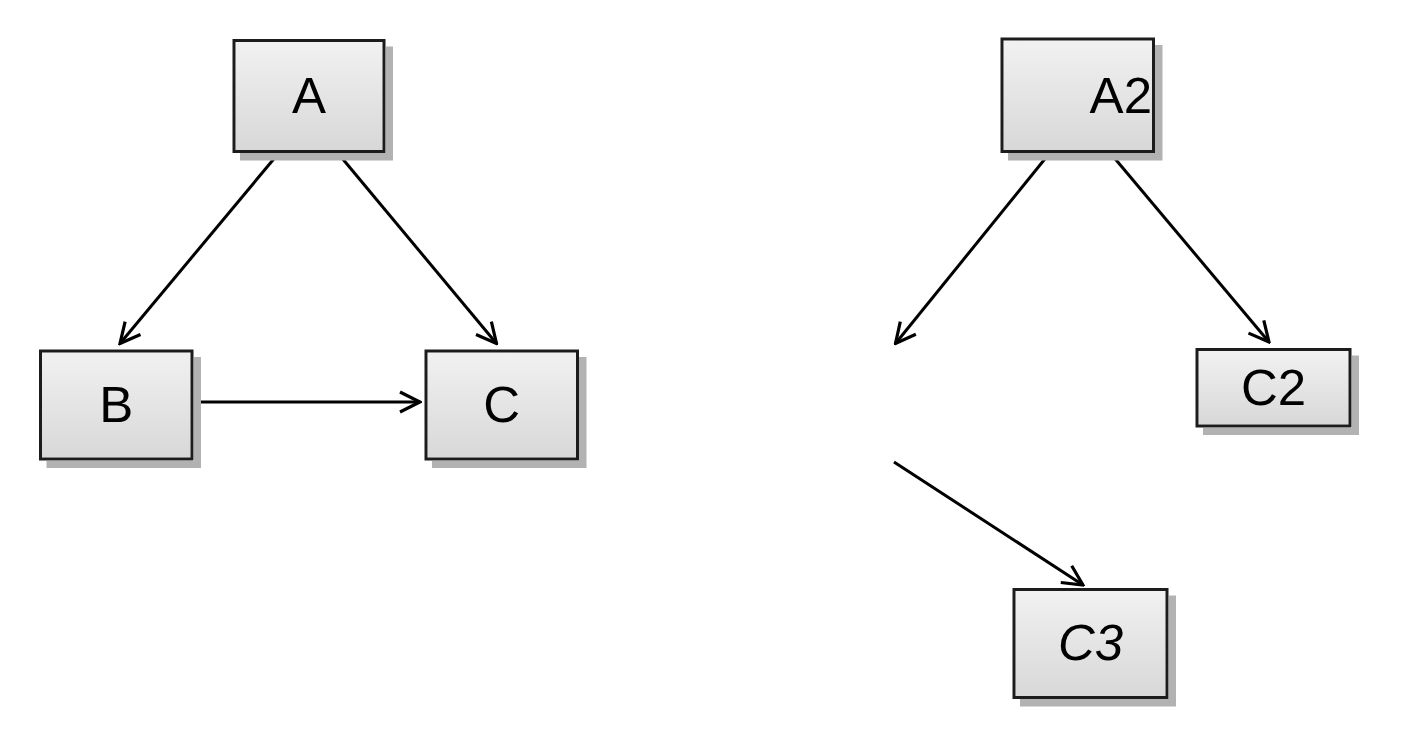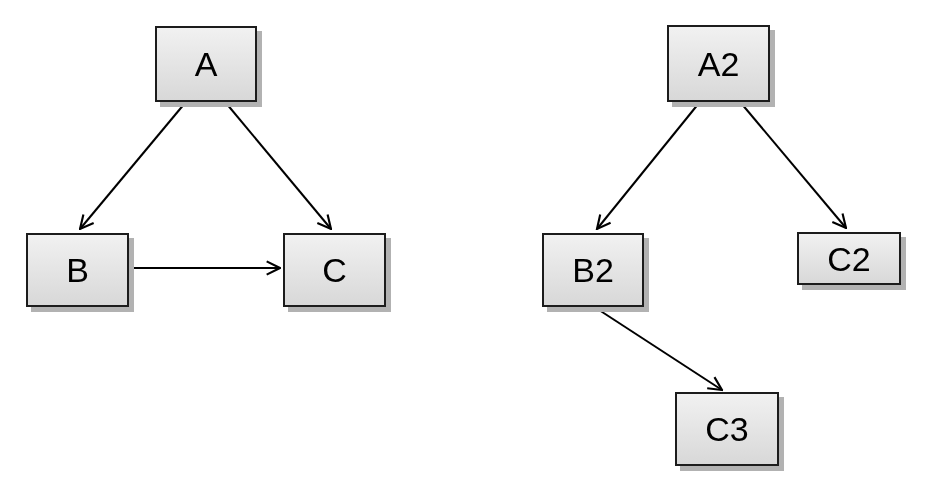--- a/index.html
+++ b/index.html
@@ -32,24 +32,24 @@
     align-items: center;
     justify-content: center;
     font-size: 34px;
     line-height: 1;
     color: #000000;
     user-select: none;
   }
   .node-a  { left: 155px; top: 26px;  width: 102px; height: 76px; }
   .node-b  { left: 26px;  top: 233px; width: 103px; height: 74px; }
   .node-c  { left: 283px; top: 233px; width: 103px; height: 74px; }
-  .node-a2 { left: 667px; top: 25px;  width: 103px; height: 77px; }
+  .node-a2 { left: 667px; top: 25px;  width: 103px; height: 77px; justify-content: flex-end; }
   .node-b2 { left: 542px; top: 233px; width: 102px; height: 74px; }
   .node-c2 { left: 797px; top: 232px; width: 104px; height: 53px; }
-  .node-c3 { left: 675px; top: 392px; width: 104px; height: 74px; }
+  .node-c3 { left: 675px; top: 392px; width: 104px; height: 74px; font-style: italic; }
   .edge {
     stroke: #000000;
     stroke-width: 2;
     fill: none;
   }
 </style>
 </head>
 <body>
 
 <div class="canvas">
@@ -74,23 +74,20 @@
   <div class="node node-b">
     <span>B</span>
   </div>
   <div class="node node-c">
     <span>C</span>
   </div>
 
   <div class="node node-a2">
     <span>A2</span>
   </div>
-  <div class="node node-b2">
-    <span>B2</span>
-  </div>
   <div class="node node-c2">
     <span>C2</span>
   </div>
   <div class="node node-c3">
     <span>C3</span>
   </div>
 
 </div>
 
 </body></html>

